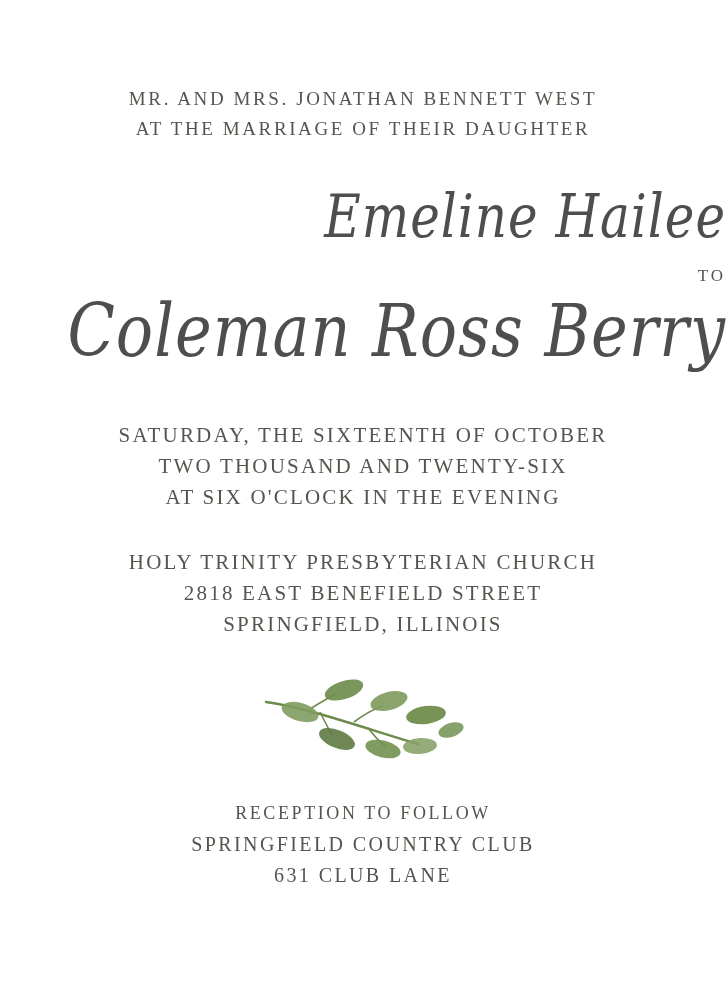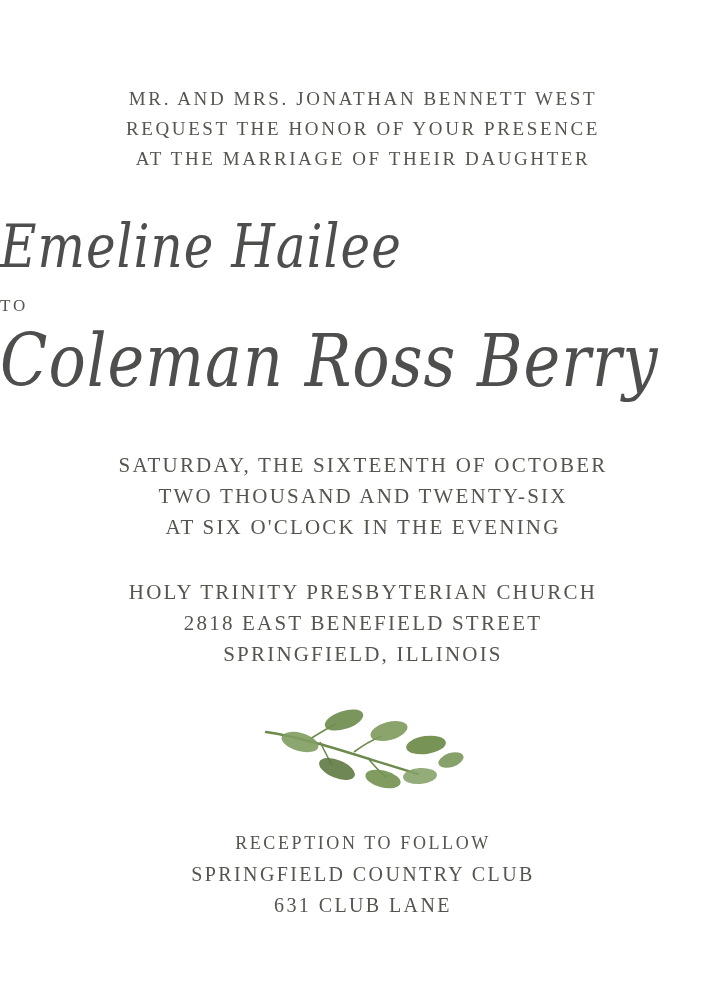--- a/index.html
+++ b/index.html
@@ -41,21 +41,21 @@
     text-transform: uppercase;
     font-variant: small-caps;
     white-space: nowrap;
   }
   .lead-line.first-cap {
     font-size: 19px;
   }
 
   .names-block {
     margin-top: 30px;
-    text-align: left;
+    text-align: right;
     width: 100%;
   }
 
   .script-name {
     font-family: "DejaVu Serif", serif;
     font-style: italic;
     color: #4e4e4c;
     font-weight: 400;
     line-height: 1;
     letter-spacing: 1px;
@@ -130,21 +130,20 @@
     letter-spacing: 2.4px;
   }
 </style>
 </head>
 <body>
 
 <div class="invitation">
 
   <div class="line-block">
     <div class="lead-line first-cap">Mr. and Mrs. Jonathan Bennett West</div>
-    <div class="lead-line">request the honor of your presence</div>
     <div class="lead-line">at the marriage of their daughter</div>
   </div>
 
   <div class="names-block">
     <div class="script-name bride-name">Emeline Hailee</div>
     <div class="joiner">to</div>
     <div class="script-name groom-name">Coleman Ross Berry</div>
   </div>
 
   <div class="details-block">

